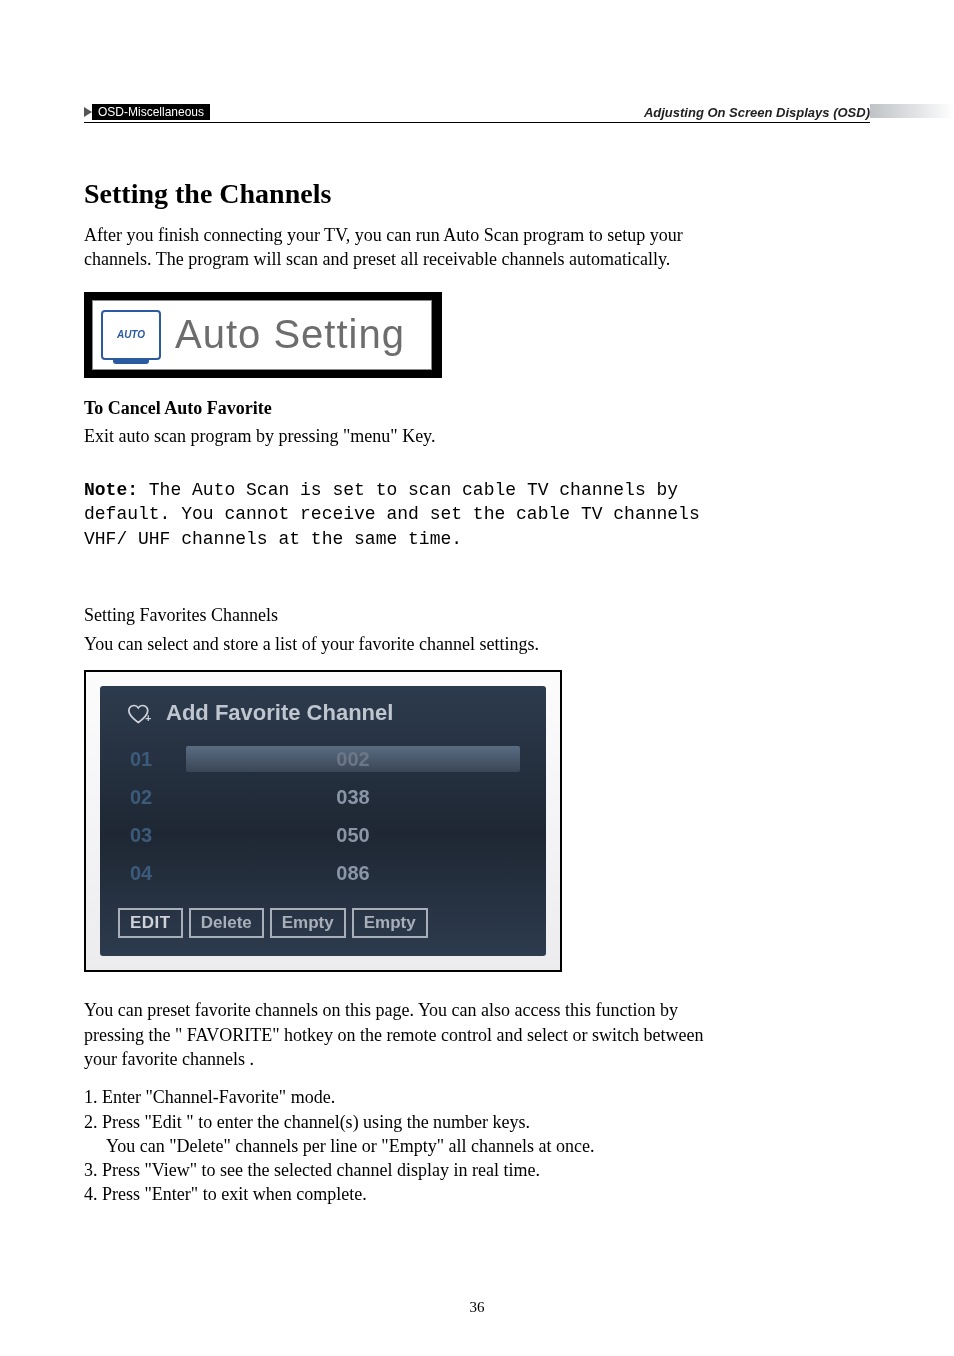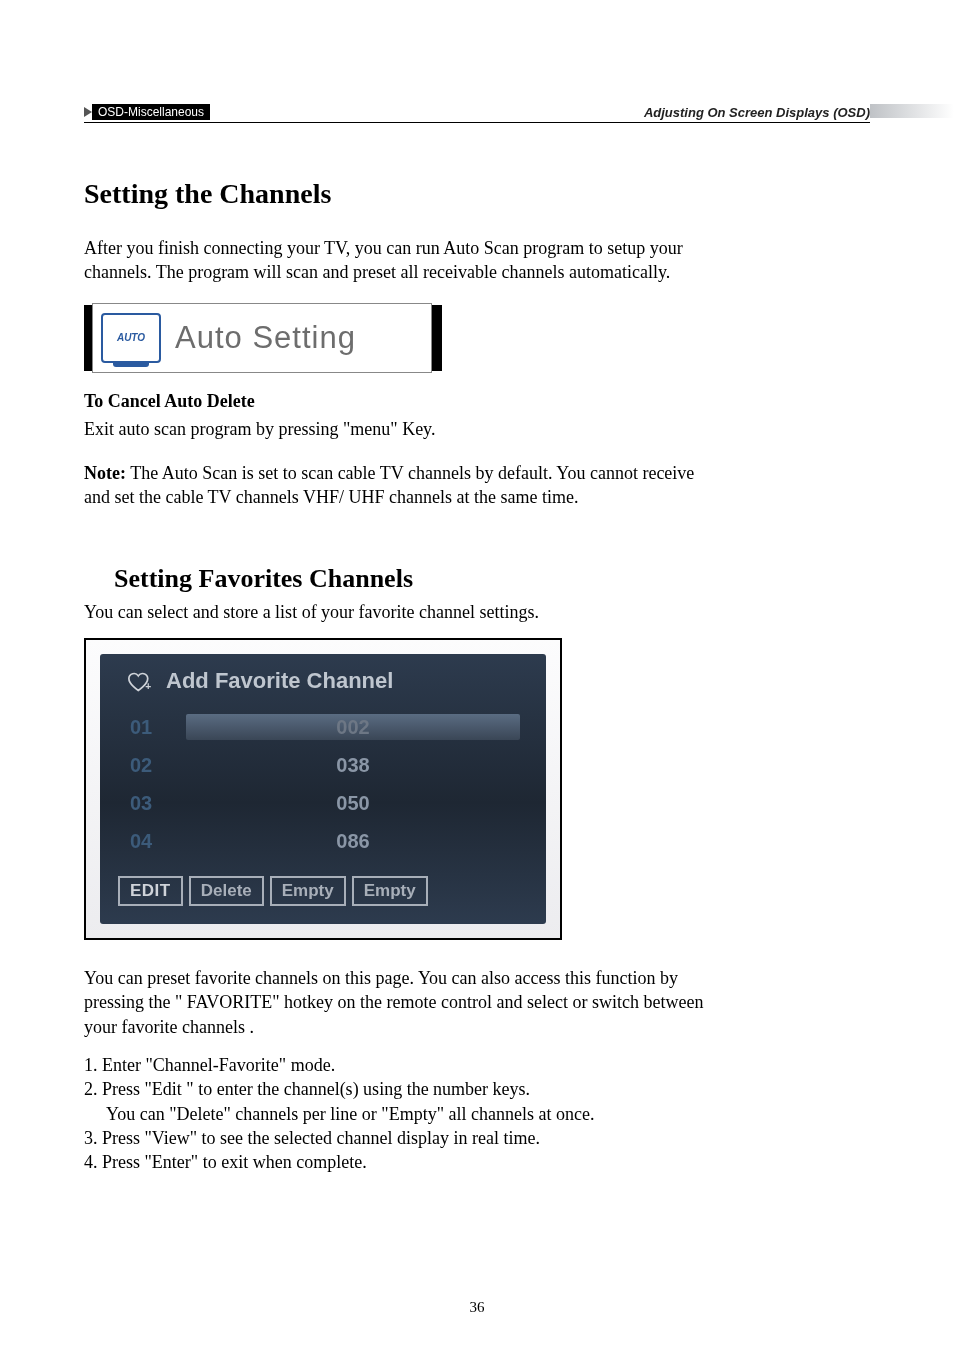--- a/index.html
+++ b/index.html
@@ -56,39 +56,38 @@
   }
   .content {
     position: absolute;
     top: 178px;
     left: 84px;
     width: 620px;
   }
   h1.section-title {
     font-size: 28px;
     font-weight: bold;
-    margin-bottom: 26px;
+    margin-bottom: 13px;
   }
   p.body-text {
     font-size: 18px;
     line-height: 1.35;
     margin-bottom: 4px;
   }
   h2.subheading {
-    font-size: 26px;
-    font-weight: bold;
+    font-size: 18px;
+    font-weight: normal;
     margin-top: 30px;
     margin-bottom: 6px;
-    margin-left: 30px;
   }
   .bold-inline { font-weight: bold; }
   
   .auto-setting-box {
     width: 358px;
-    height: 66px;
+    height: 86px;
     background: #000;
     margin-top: 20px;
     margin-bottom: 18px;
     display: flex;
     align-items: center;
     padding: 8px;
   }
   .auto-inner {
     background: #fff;
     height: 70px;
@@ -120,21 +119,21 @@
   }
   .auto-label-small {
     font-family: Arial, sans-serif;
     font-size: 10px;
     font-style: italic;
     color: #2a5aa0;
     font-weight: bold;
   }
   .auto-setting-text {
     font-family: Arial, sans-serif;
-    font-size: 31px;
+    font-size: 40px;
     color: #6d6d6d;
     letter-spacing: 1px;
   }
   
   .fav-panel-outer {
     width: 478px;
     border: 2px solid #000;
     margin-top: 14px;
     margin-bottom: 26px;
     padding: 14px;
@@ -258,24 +257,24 @@
 
   <div class="auto-setting-box">
     <div class="auto-inner">
       <div class="tv-icon">
         <span class="auto-label-small">AUTO</span>
       </div>
       <span class="auto-setting-text">Auto Setting</span>
     </div>
   </div>
 
-  <p class="body-text"><span class="bold-inline">To Cancel Auto Delete</span></p>
+  <p class="body-text"><span class="bold-inline">To Cancel Auto Favorite</span></p>
   <p class="body-text">Exit auto scan program by pressing "menu" Key.</p>
 
-  <p class="body-text" style="margin-top:20px;">
+  <p class="body-text" style="margin-top:30px;font-family:Liberation Mono, monospace;">
     <span class="bold-inline">Note:</span><span> The Auto Scan is set to scan cable TV channels by default. You cannot receive and set the cable TV channels VHF/ UHF channels at the same time.</span>
   </p>
 
   <h2 class="subheading" style="margin-top:54px;">Setting Favorites Channels</h2>
   <p class="body-text">You can select and store a list of your favorite channel settings.</p>
 
   <div class="fav-panel-outer">
     <div class="fav-panel">
       <div class="fav-title-row">
         <div class="heart-add-icon">

